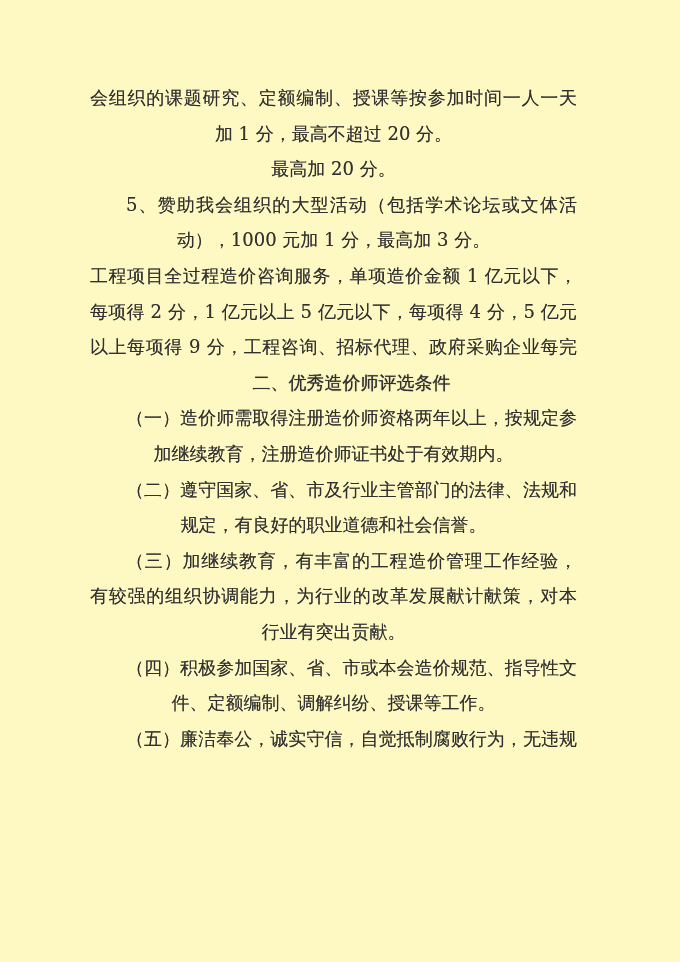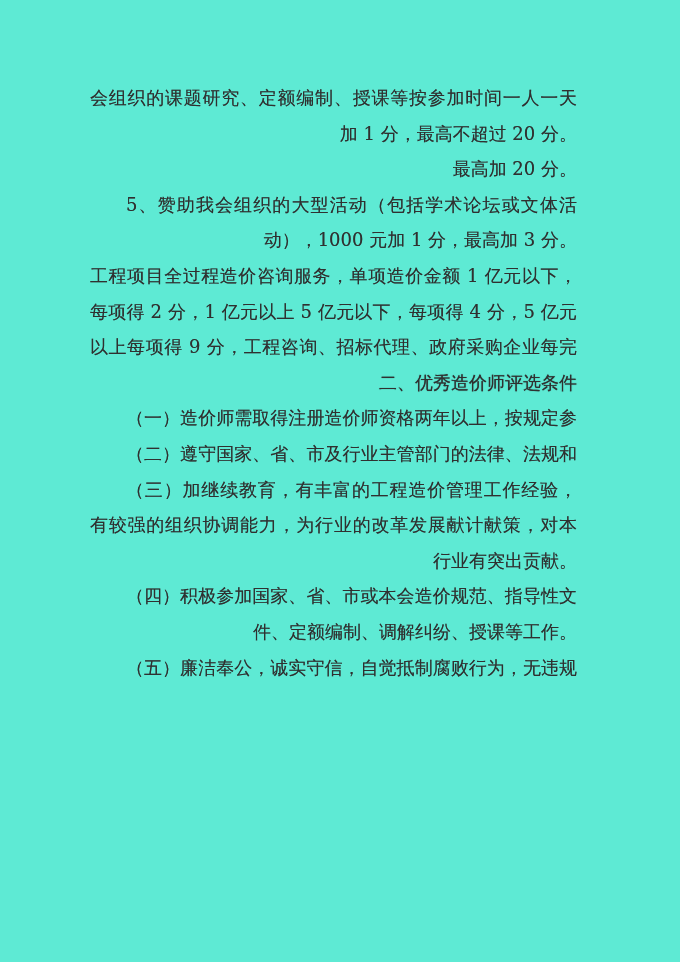--- a/index.html
+++ b/index.html
@@ -10,35 +10,35 @@
     width: 680px;
     height: 962px;
     background: #ffffff;
     position: relative;
     overflow: hidden;
     font-family: "DejaVu Serif", "Liberation Serif", serif;
   }
   .page {
     position: absolute;
     inset: 0;
-    background: #5eead4;
+    background: #fef9c3;
   }
   .content {
     position: absolute;
     left: 90px;
     top: 80px;
     width: 487px;
     color: #303030;
     font-size: 18px;
     line-height: 35.6px;
     text-shadow: 0 0 0.6px rgba(40,40,40,0.55);
   }
   .line {
     white-space: normal;
-    text-align: right;
+    text-align: center;
   }
   .line.full {
     text-align: justify;
     text-align-last: justify;
     text-justify: inter-character;
   }
   .line.indent {
     text-indent: 36px;
   }
   .line.bold {
@@ -54,21 +54,23 @@
     <div class="line full">会组织的课题研究、定额编制、授课等按参加时间一人一天</div>
     <div class="line">加 1 分，最高不超过 20 分。</div>
     <div class="line">最高加 20 分。</div>
     <div class="line indent full">5、赞助我会组织的大型活动（包括学术论坛或文体活</div>
     <div class="line">动），1000 元加 1 分，最高加 3 分。</div>
     <div class="line full">工程项目全过程造价咨询服务，单项造价金额 1 亿元以下，</div>
     <div class="line full">每项得 2 分，1 亿元以上 5 亿元以下，每项得 4 分，5 亿元</div>
     <div class="line full">以上每项得 9 分，工程咨询、招标代理、政府采购企业每完</div>
     <div class="line indent bold">二、优秀造价师评选条件</div>
     <div class="line indent full">（一）造价师需取得注册造价师资格两年以上，按规定参</div>
+    <div class="line">加继续教育，注册造价师证书处于有效期内。</div>
     <div class="line indent full">（二）遵守国家、省、市及行业主管部门的法律、法规和</div>
+    <div class="line">规定，有良好的职业道德和社会信誉。</div>
     <div class="line indent full">（三）加继续教育，有丰富的工程造价管理工作经验，</div>
     <div class="line full">有较强的组织协调能力，为行业的改革发展献计献策，对本</div>
     <div class="line">行业有突出贡献。</div>
     <div class="line indent full">（四）积极参加国家、省、市或本会造价规范、指导性文</div>
     <div class="line">件、定额编制、调解纠纷、授课等工作。</div>
     <div class="line indent full">（五）廉洁奉公，诚实守信，自觉抵制腐败行为，无违规</div>
   </div>
 </div>
 
 </body></html>

